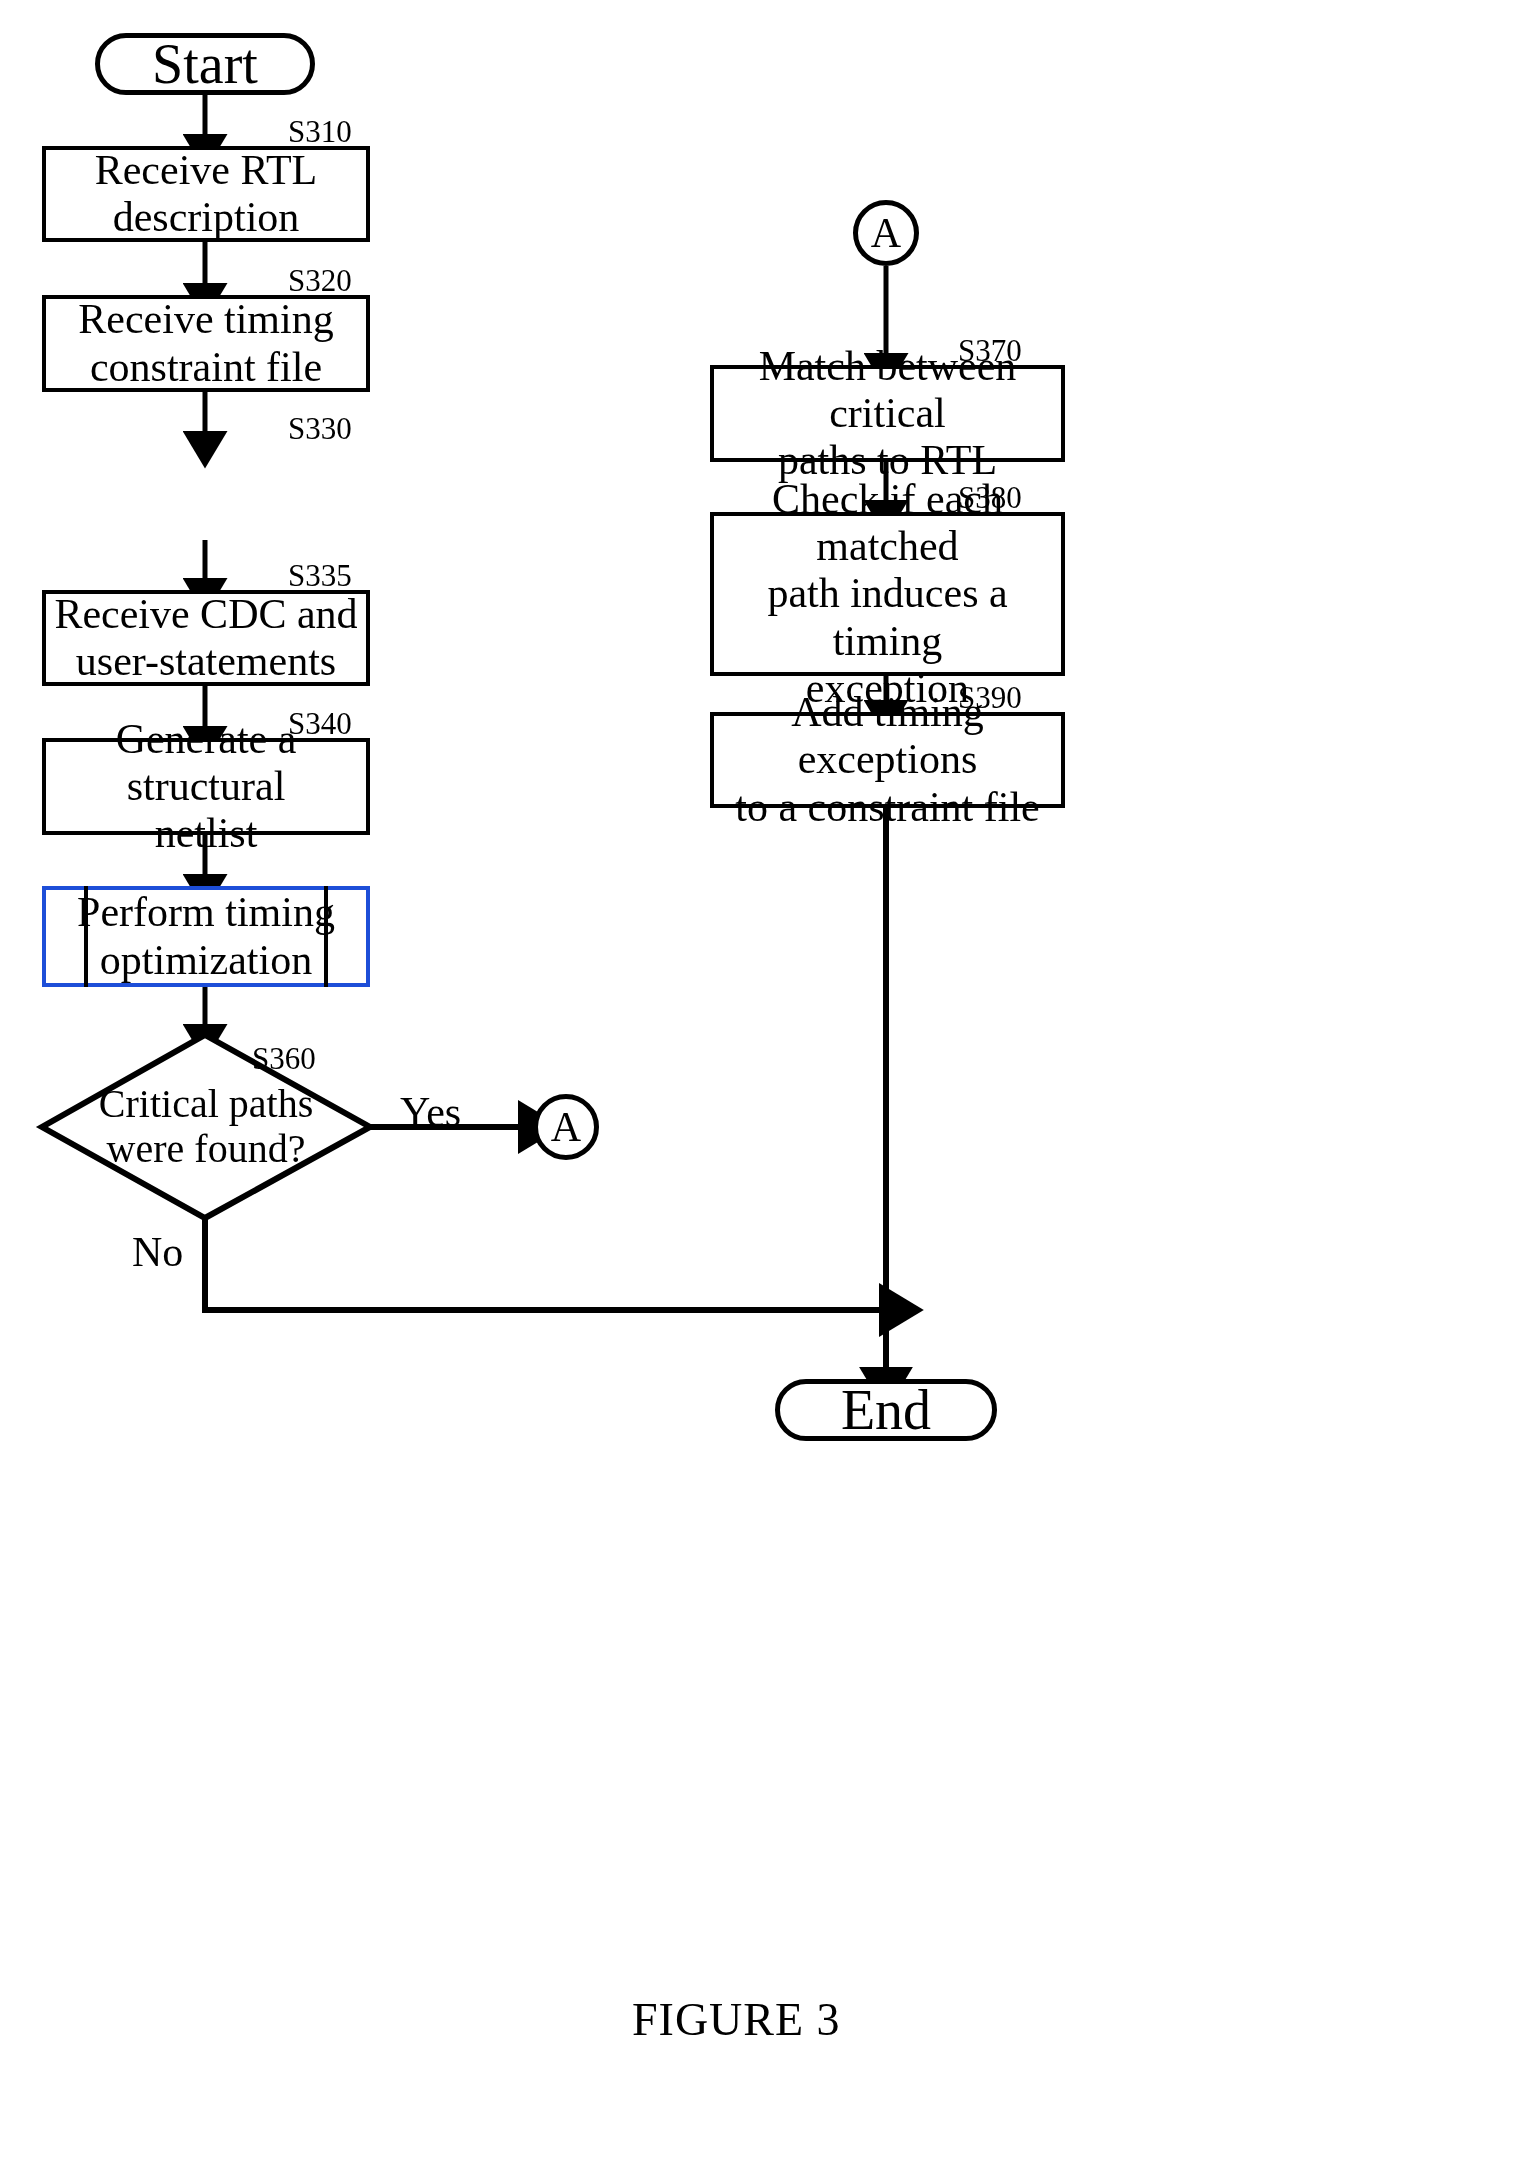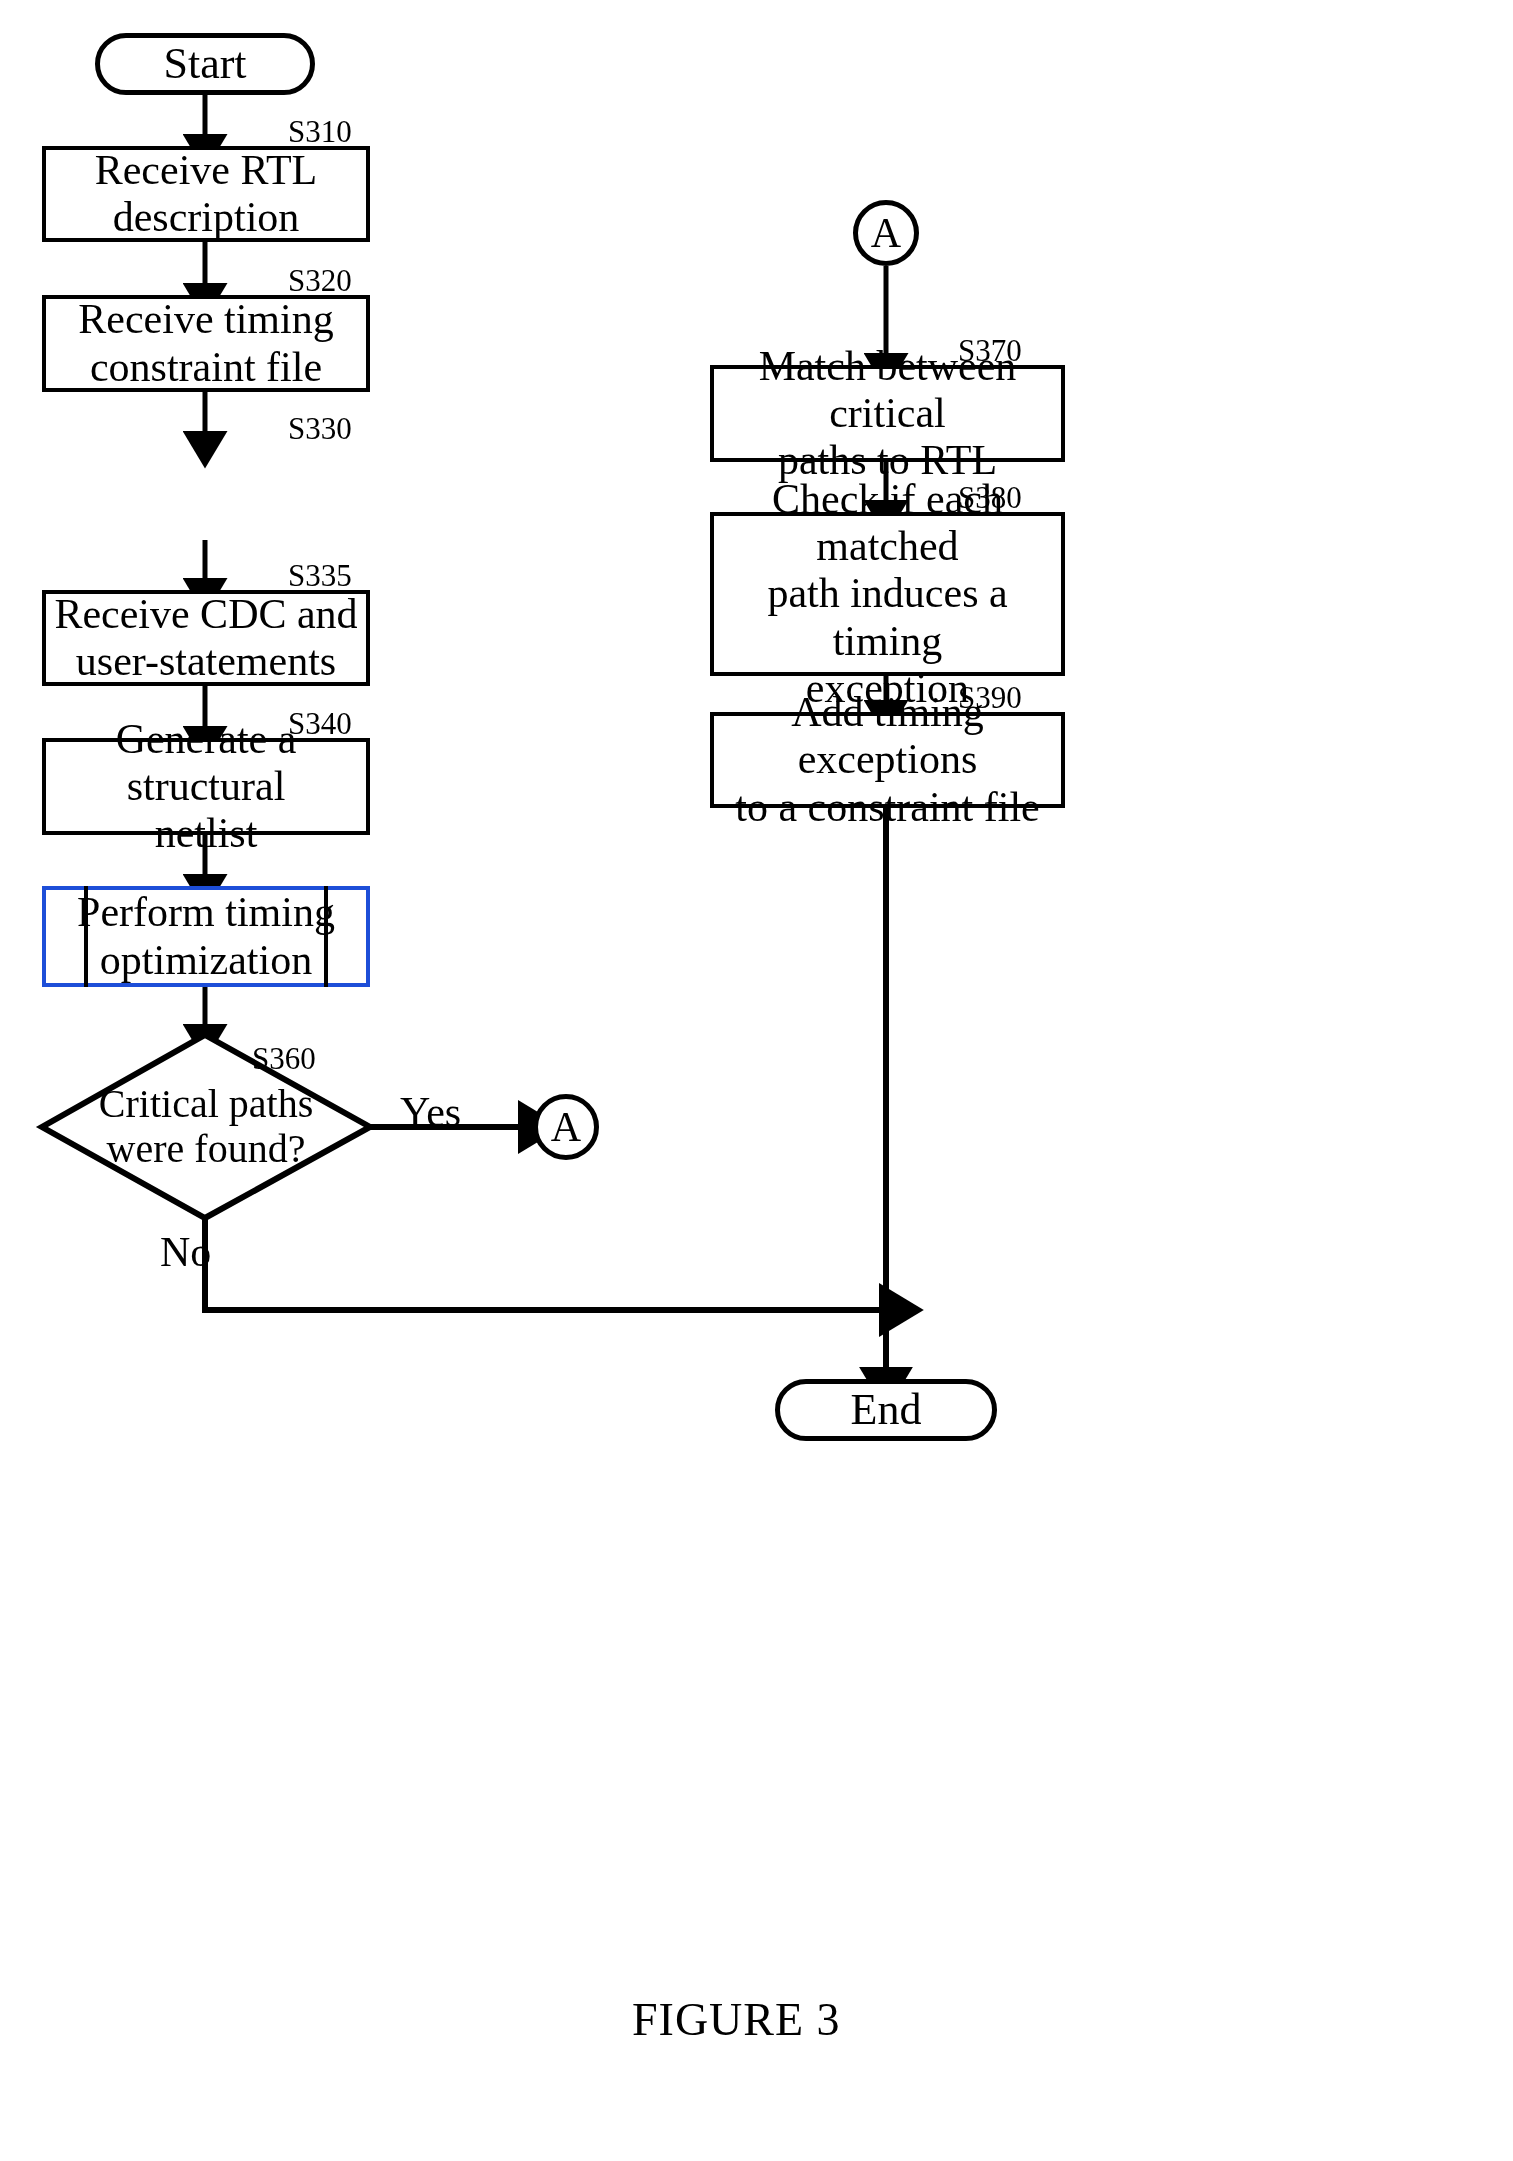--- a/index.html
+++ b/index.html
@@ -80,21 +80,21 @@
     justify-content: center;
     text-align: center;
     line-height: 1.12;
   }
   .label {
     position: absolute;
     white-space: nowrap;
   }
   .txt-40 { font-size: 40px; }
   .txt-42 { font-size: 42px; }
-  .txt-44 { font-size: 44px; }
+  .txt-44 { font-size: 56px; }
   .step   { font-size: 31px; }
   .caption {
     position: absolute;
     font-size: 46px;
     letter-spacing: 1px;
     white-space: nowrap;
   }
 </style>
 </head>
 <body>
@@ -177,21 +177,21 @@
 
   <div class="label step" style="left:252px; top:1041px;">S360</div>
   <div class="diamond-wrap" style="left:42px; top:1035px; width:328px; height:183px;">
     <div class="dtext txt-40" style="flex-direction:column;">
       <span>Critical paths</span>
       <span>were found?</span>
     </div>
   </div>
 
   <div class="label txt-42" style="left:400px; top:1088px;">Yes</div>
-  <div class="label txt-42" style="left:160px; top:1228px;">No</div>
+  <div class="label txt-42" style="left:132px; top:1228px;">No</div>
 
   <div class="conn txt-42" style="left:533px; top:1094px; width:66px; height:66px;">
     <span>A</span>
   </div>
 
   <div class="conn txt-42" style="left:853px; top:200px; width:66px; height:66px;">
     <span>A</span>
   </div>
 
   <div class="label step" style="left:958px; top:333px;">S370</div>

